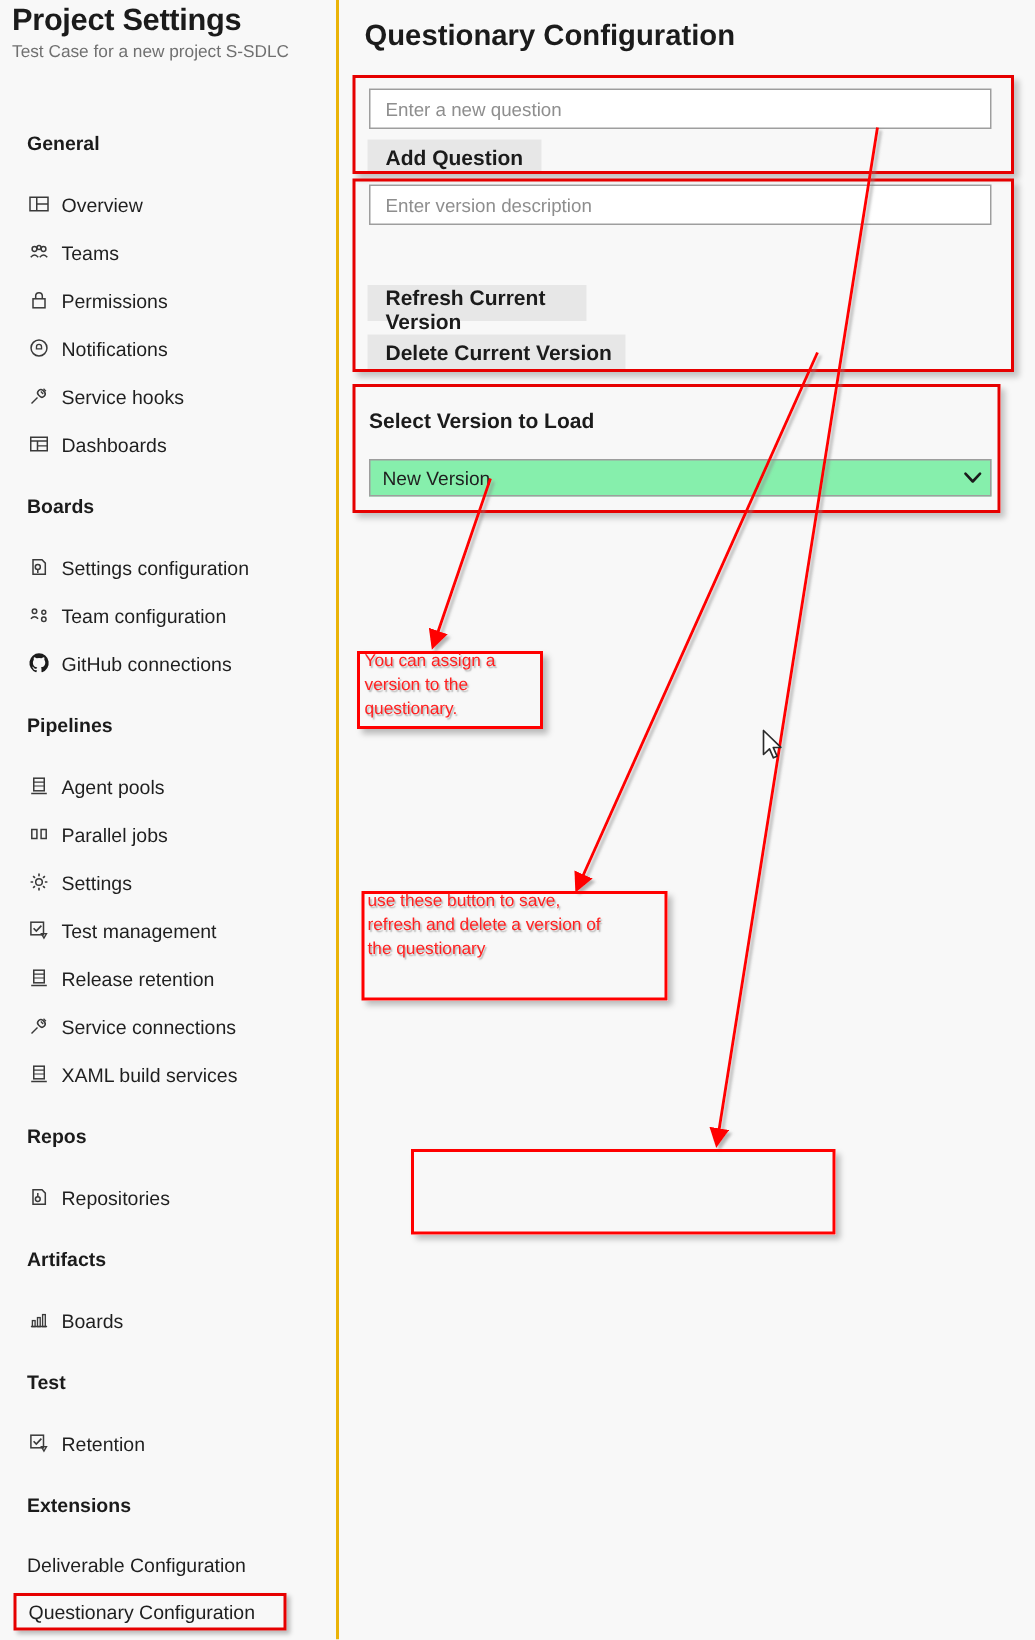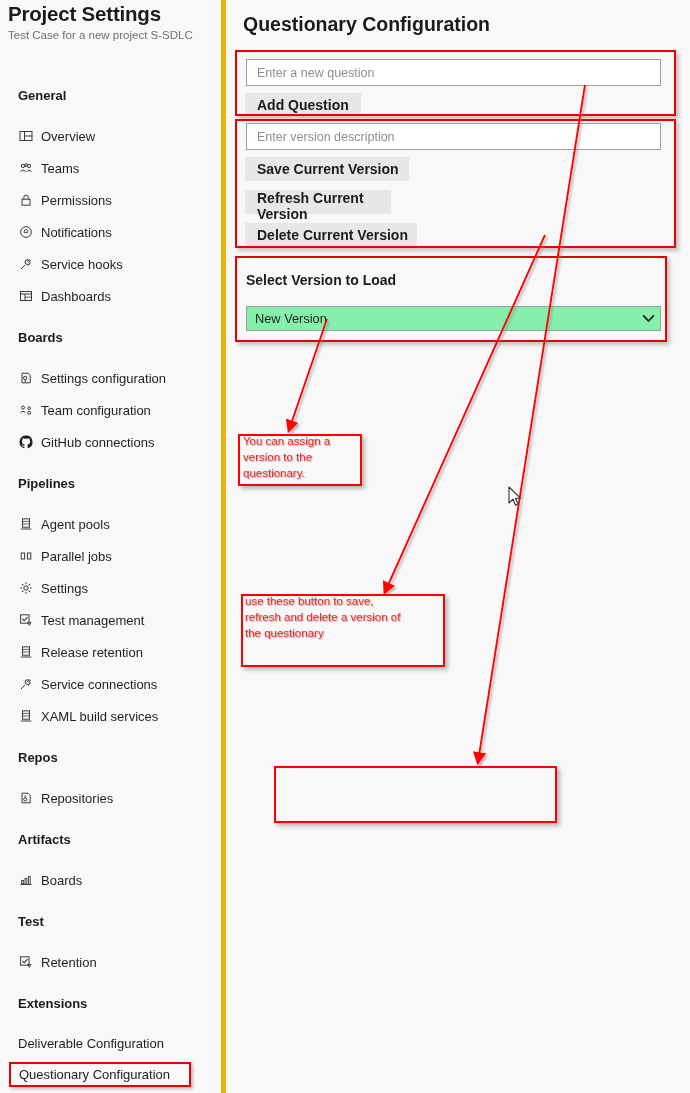--- a/index.html
+++ b/index.html
@@ -10,21 +10,21 @@
     font-family: "Liberation Sans", sans-serif;
     overflow: hidden;
   }
   #root { position: relative; width: 690px; height: 1093px; background: #f8f8f8; }
 
   
   #sidebar {
     position: absolute; left: 0; top: 0;
     width: 226px; height: 1093px;
     background: #f8f8f8;
-    border-right: 5px solid #eab308;
+    border-right: 2px solid #eab308;
   }
   .proj-title {
     position: absolute; left: 8px; top: 2px;
     font-size: 20.5px; font-weight: bold; color: #1b1b1b;
     letter-spacing: -0.2px;
   }
   .proj-sub {
     position: absolute; left: 8px; top: 29px;
     font-size: 11.5px; color: #707070;
   }
@@ -369,21 +369,20 @@
   </div>
 
   <div id="main">
     <div id="page-title">Questionary Configuration</div>
   </div>
 
   <input class="field" style="left: 246px; top: 59px; width: 415px; height: 27px;" placeholder="Enter a new question">
   <button class="gbtn" style="left:245px; top:93px; width:116px; height:23px;">Add Question</button>
 
   <input class="field" style="left: 246px; top: 123px; width: 415px; height: 27px;" placeholder="Enter version description">
-  <button class="gbtn" style="left:245px; top:157px; width:164px; height:24px;">Save Current Version</button>
   <button class="gbtn" style="left:245px; top:190px; width:146px; height:24px;">Refresh Current Version</button>
   <button class="gbtn" style="left:245px; top:223px; width:172px; height:24px;">Delete Current Version</button>
 
   <div class="sec-label" style="left:246px; top:272px;">Select Version to Load</div>
   <select id="version-select">
     <option>New Version</option>
   </select>
   <svg id="select-caret" viewBox="0 0 12 12">
     <path d="M1.5 3.5L6 8.3l4.5-4.8" fill="none" stroke="#1b1b1b" stroke-width="1.6" stroke-linecap="round" stroke-linejoin="round"></path>
   </svg>

